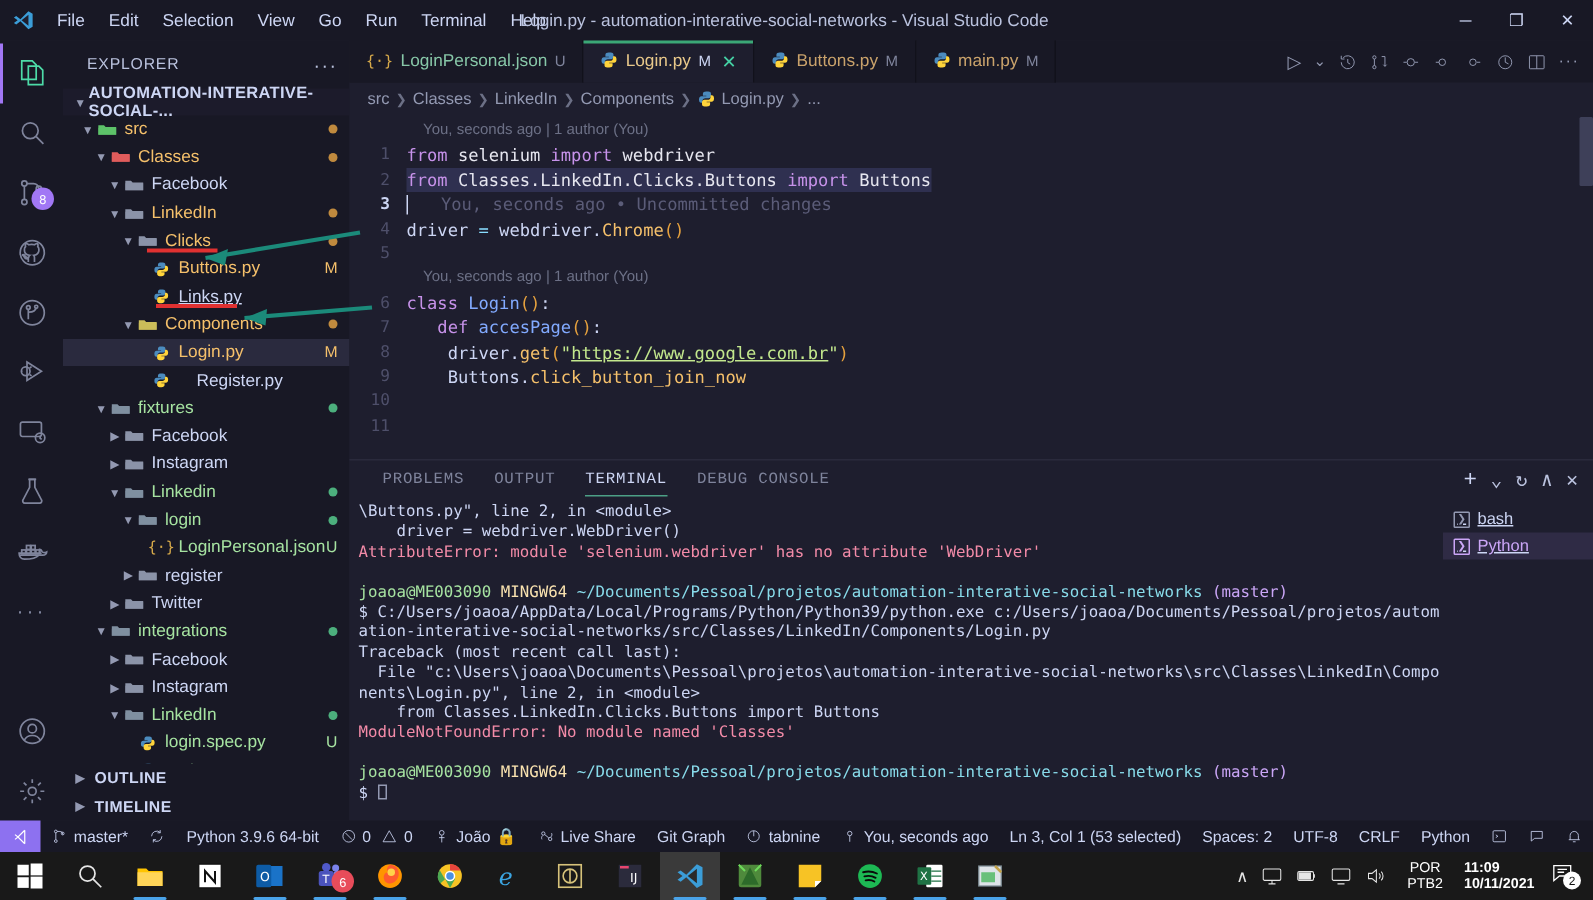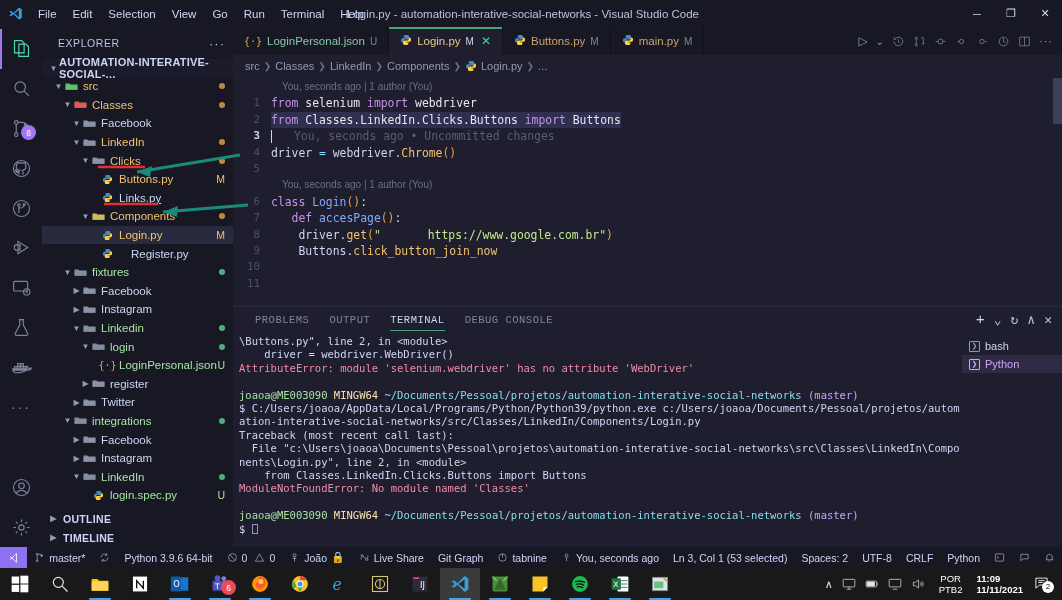--- a/index.html
+++ b/index.html
@@ -152,21 +152,21 @@
   .tok-paren{ color:#e5a13e; }
   .tok-attr{ color:#f5c06b; }
   .tok-plain{ color:#cdd6f4; }
   .hl-import{ background:#2f3050; }
   .ghost{ color:#5b5c78; }
   .caret{
     display:inline-block; width:1px; height:13px; background:#cdd6f4;
     vertical-align:middle;
   }
   .indentguide{ color:#45475a; }
-  .url-underline{ text-decoration-color:#c3e88d;margin-left:47px; }
+  .url-underline{ text-decoration:underline; text-decoration-color:#c3e88d; }
   .minimap{
     width:14px; flex:0 0 14px; background:#1e1e2e;
   }
   .scrollthumb{
     position:absolute; right:0; top:2px; width:9px; height:46px;
     background:#3e4059; border-radius:1px;
   }
 
   
   .panel{
@@ -194,21 +194,21 @@
   .t-red{ color:#f38ba8; }
   .t-green{ color:#a6e3a1; }
   .t-purple{ color:#cba6f7; }
   .t-cyan{ color:#89dceb; }
   .t-yellow{ color:#f9e2af; }
   .t-white{ color:#cdd6f4; }
   .term-blank{ height:13.4px; }
   .tcursor{ display:inline-block; width:6px; height:10px; border:1px solid #9399b2;
             vertical-align:-1px;}
   .termlist{
-    width:100px; flex:0 0 100px; padding-top:4px; font-size:11px;
+    width:100px; flex:0 0 100px; padding-top:4px; font-size:11px;text-decoration:underline;
   }
   .tl-item{
     height:18px; display:flex; align-items:center; gap:5px; padding-left:7px; color:#cdd6f4;
   }
   .tl-item.sel{ background:#2f2b45; color:#cba6f7; }
   .tl-box{
     width:11px; height:11px; border:1px solid #9399b2; border-radius:1px;
     display:flex; align-items:center; justify-content:center; font-size:7px; color:#9399b2;
   }
   .tl-item.sel .tl-box{ border-color:#cba6f7; color:#cba6f7; }
@@ -1083,21 +1083,21 @@
             <path d="M4 9h4l5-4v14l-5-4H4z"></path>
             <path d="M16 9a4 4 0 0 1 0 6M18.5 7a7 7 0 0 1 0 10"></path>
           </svg>
       </div>
       <div class="lang">
         <div>POR</div>
         <div>PTB2</div>
       </div>
       <div class="clock">
         <div>11:09</div>
-        <div>11/11/2021</div>
+        <div>10/11/2021</div>
       </div>
       <div class="notif">
         <svg viewBox="0 0 24 24" fill="none" stroke="#fff" stroke-width="1.4">
             <path d="M3 5h18v11H9l-6 5z"></path>
             <path d="M7 9h10M7 12h7"></path>
           </svg>
         <span class="nbadge">2</span>
       </div>
     </div>
   </div>

